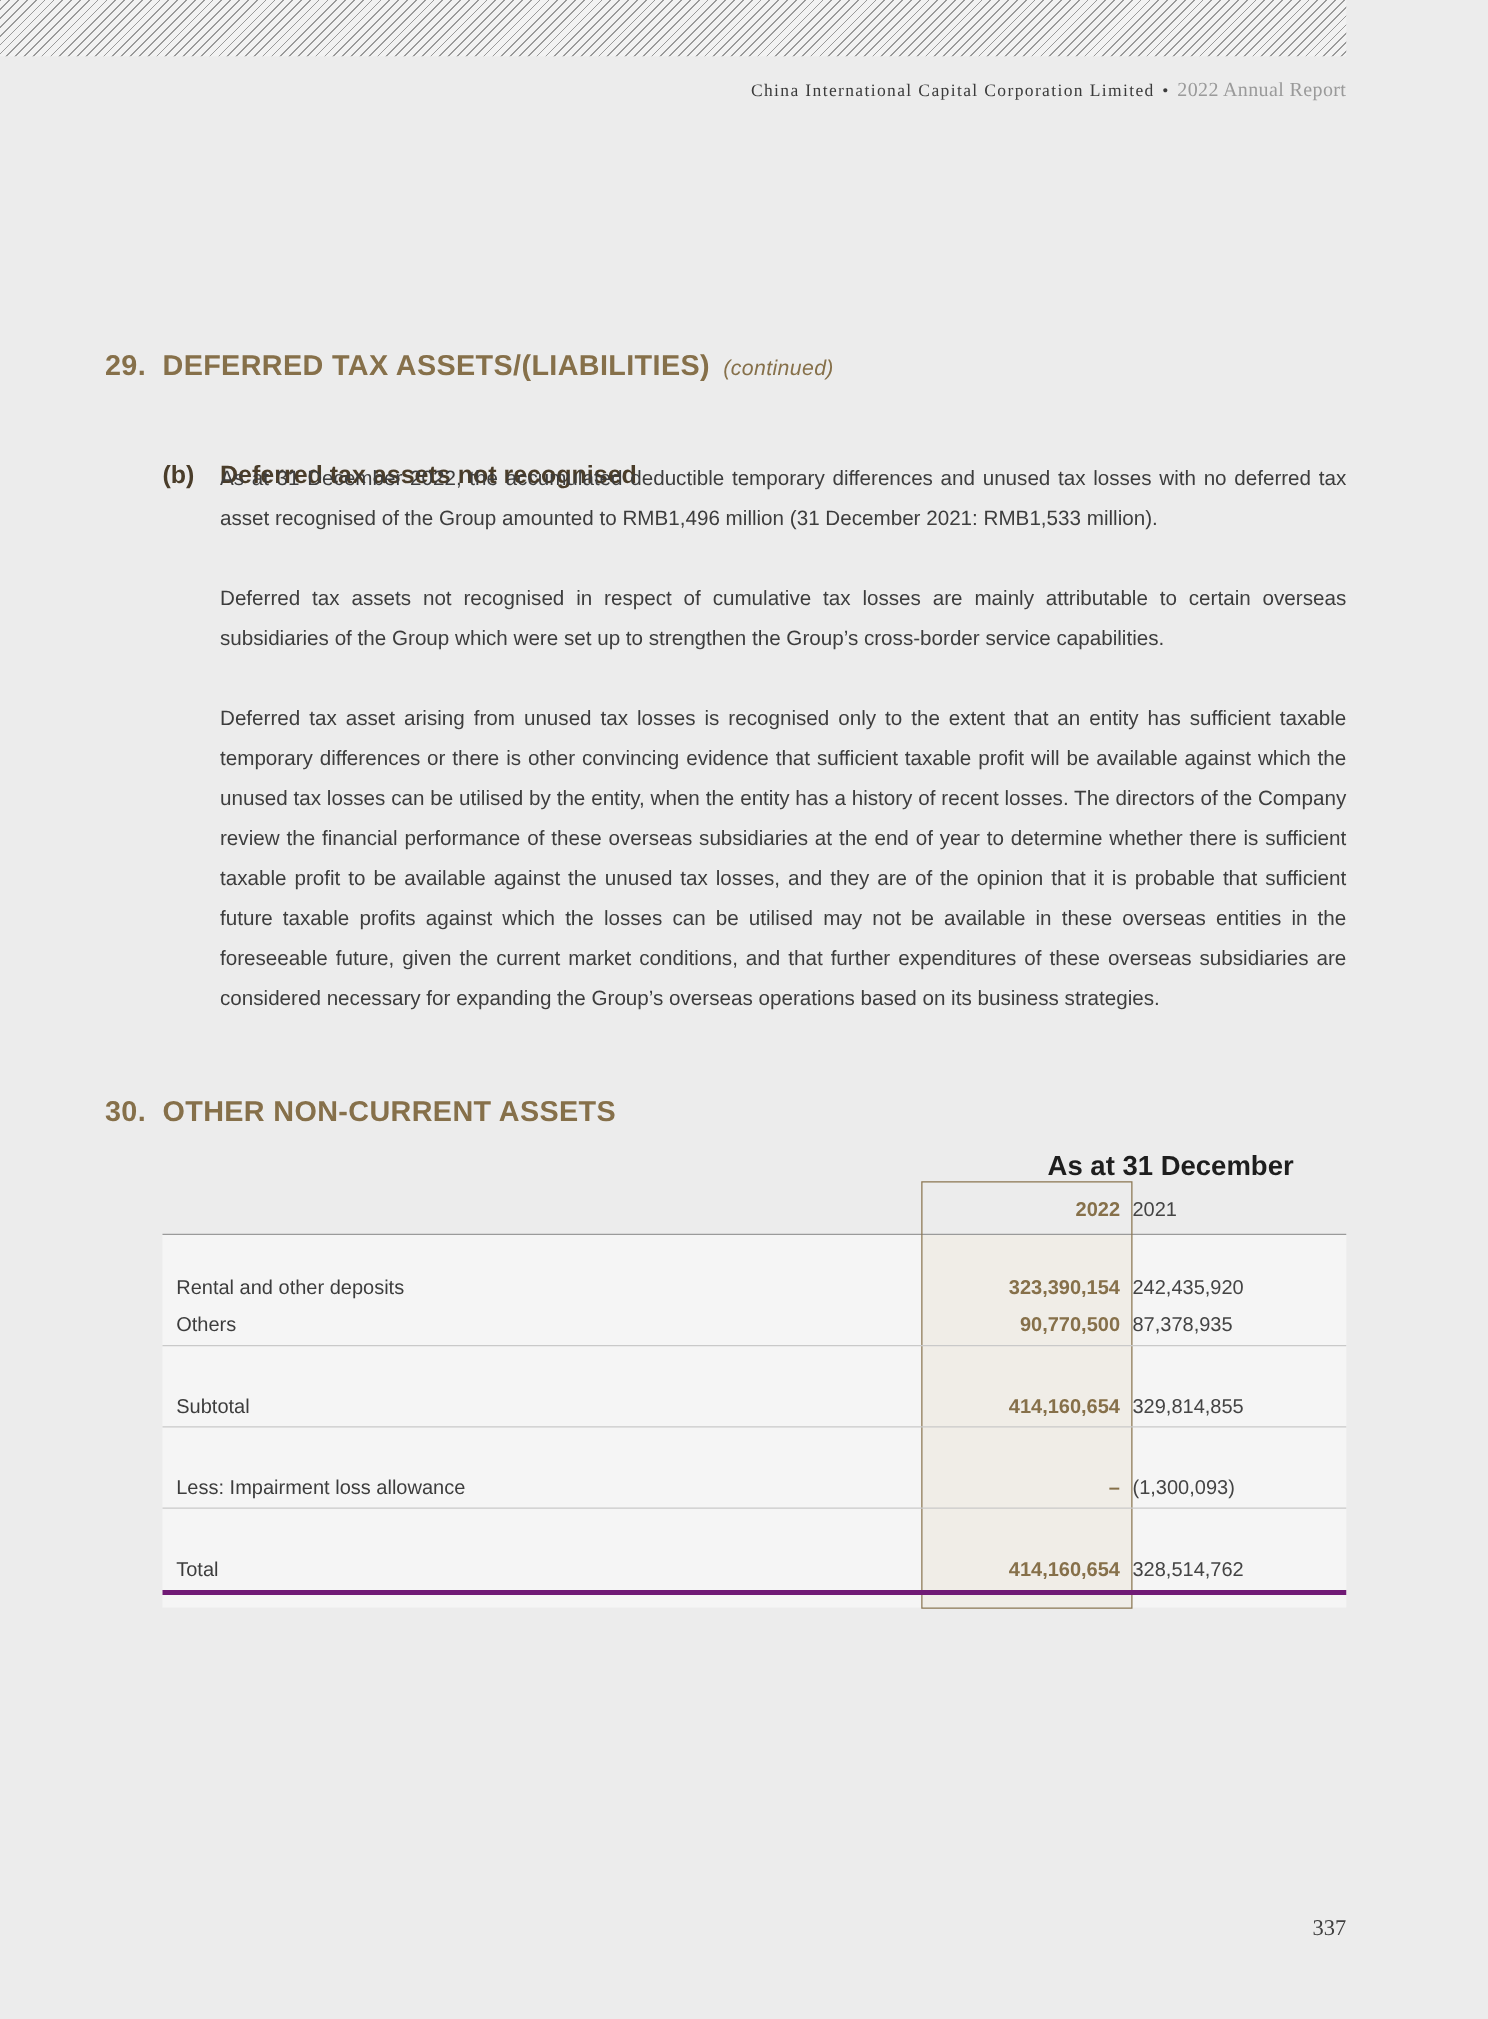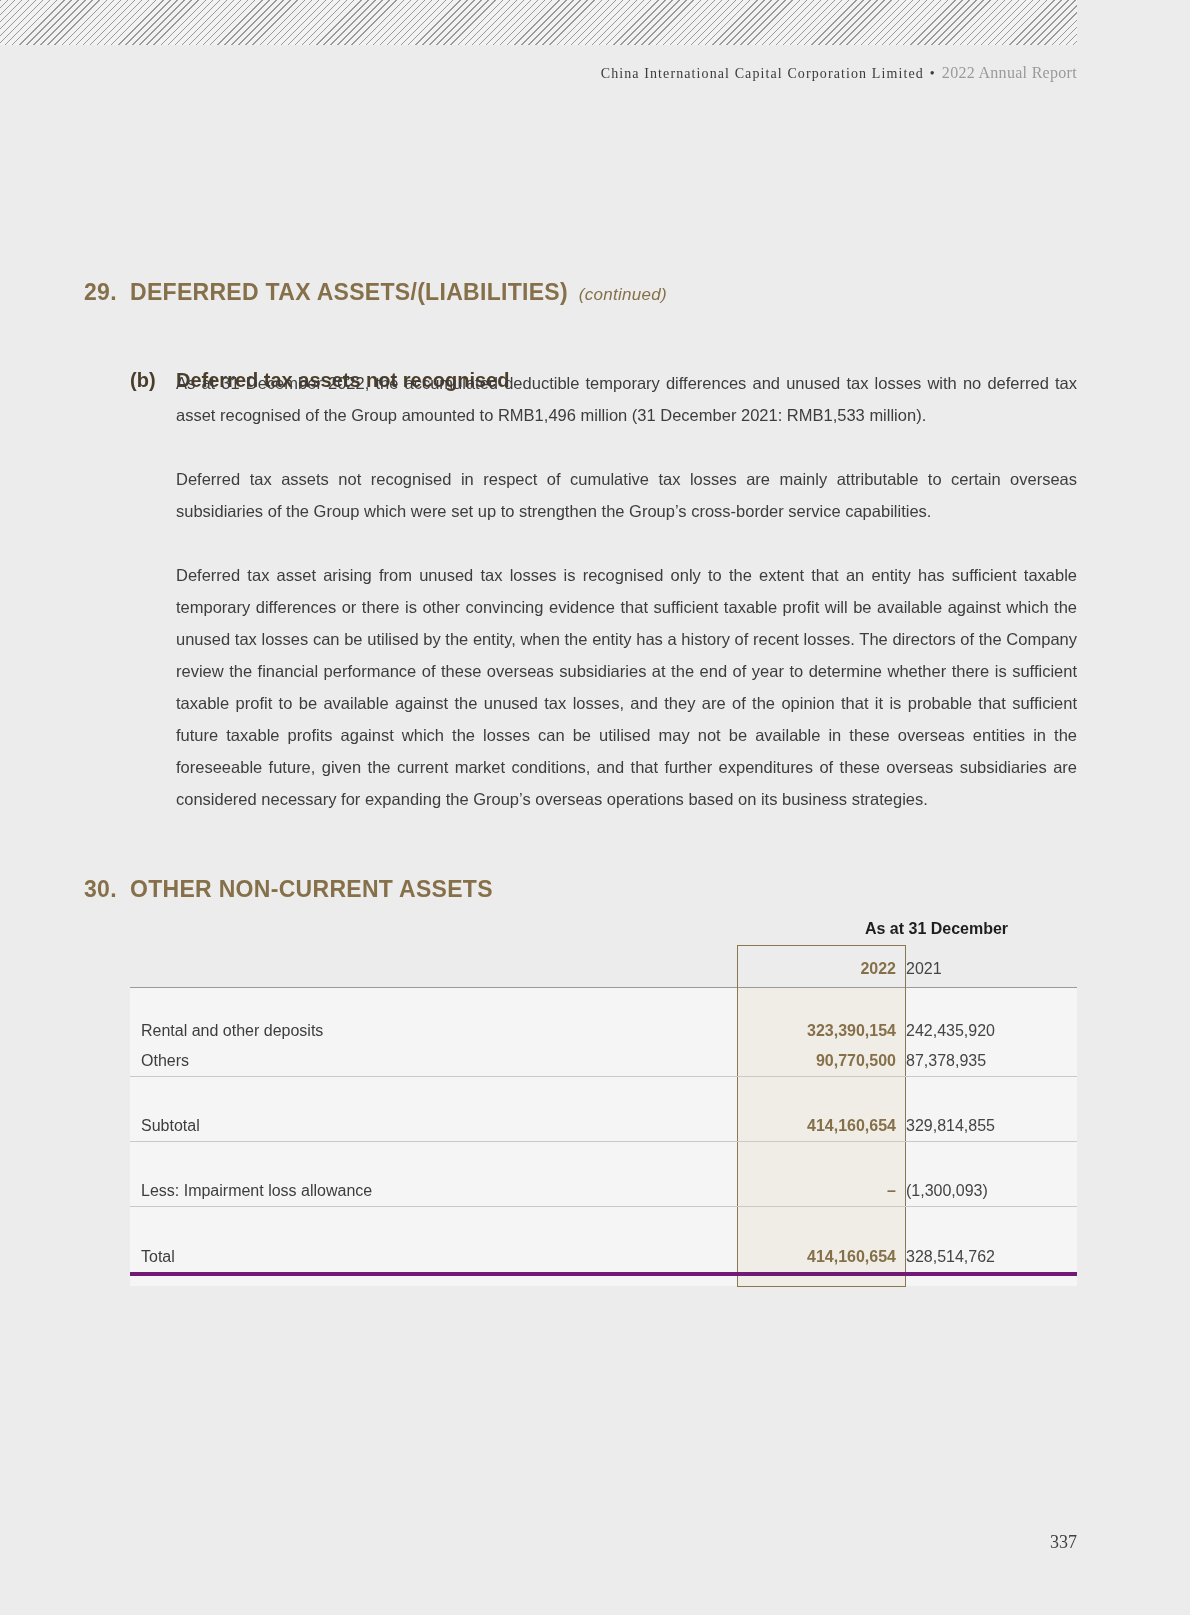--- a/index.html
+++ b/index.html
@@ -73,21 +73,21 @@
     .tbl-wrap {
       position: absolute;
       left: 130px; top: 920px;
       width: 947px;
     }
     .tbl-caption {
       position: absolute;
       left: 700px; top: 0;
       width: 213px;
       text-align: center;
-      font-size: 16px;
+      font-size: 22px;
       font-weight: bold;
       color: #1e1e1e;
       white-space: nowrap;
     }
     .tbl-head {
       position: absolute;
       left: 0; top: 25px;
       width: 947px; height: 42px;
       border-bottom: 1px solid #9a9a9a;
     }

